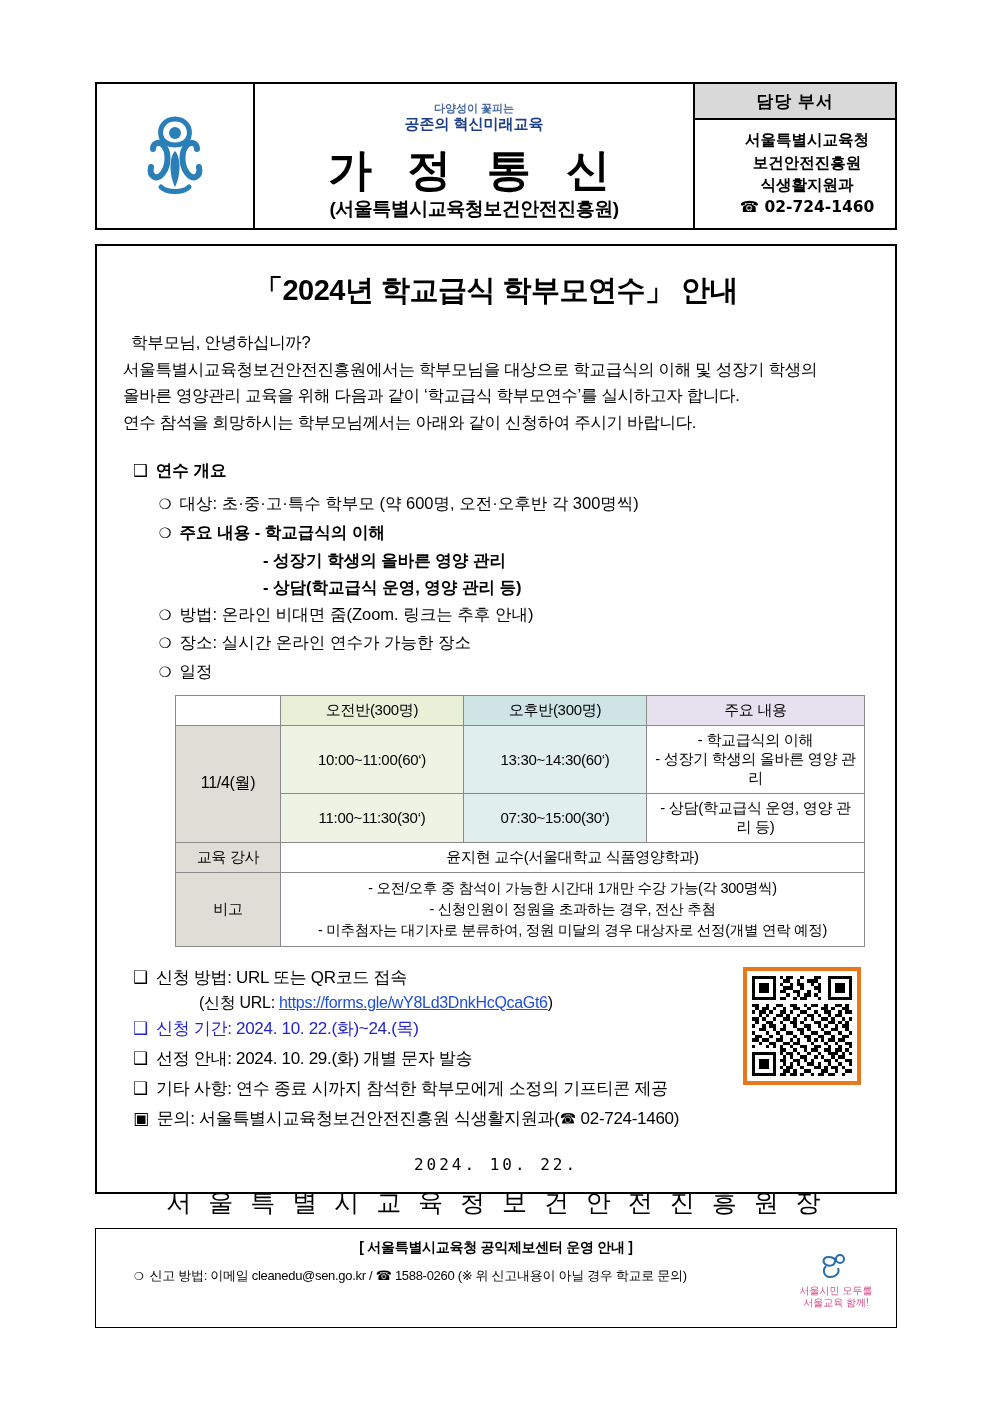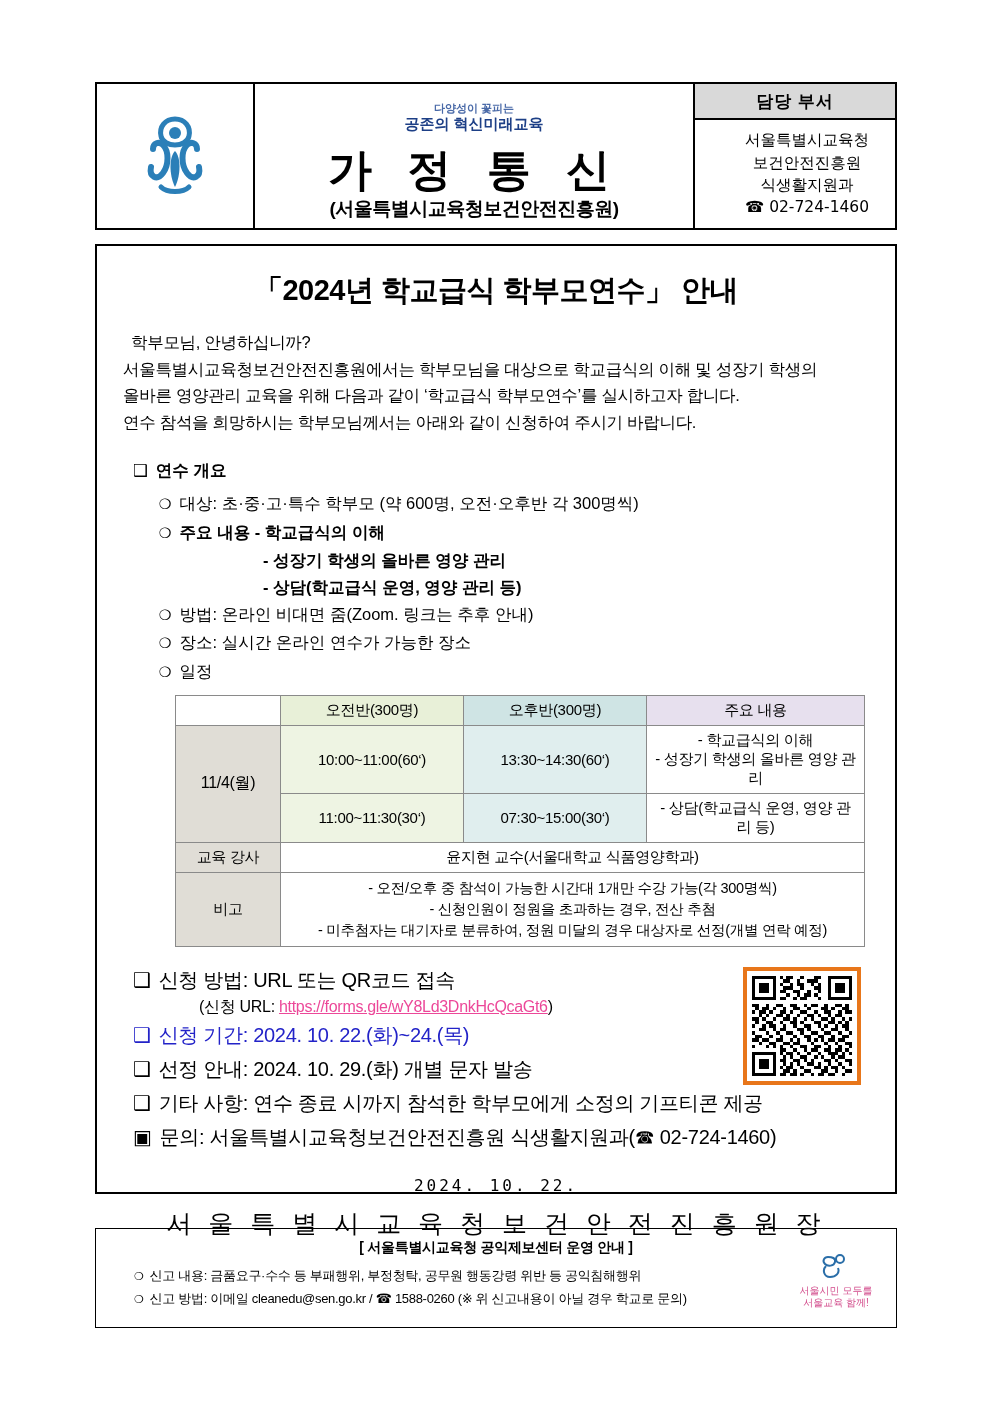--- a/index.html
+++ b/index.html
@@ -98,21 +98,21 @@
     font-weight: bold;
     letter-spacing: 1px;
   }
   .dept-body {
     flex: 1;
     display: flex;
     flex-direction: column;
     align-items: center;
     justify-content: center;
     font-size: 15.5px;
-    font-weight: normal;
+    font-weight: bold;
     line-height: 1.45;
     margin-left: 24px;
   }
 
   
   .main-box {
     position: absolute;
     left: 95px;
     top: 244px;
     width: 802px;
@@ -190,37 +190,37 @@
   .c-date { background: #e0ddd6; font-weight: bold; font-size: 16px; }
   .c-am { background: #eef4e3; }
   .c-pm { background: #e0eeee; }
   .c-left { text-align: left; padding-left: 10px; }
   .c-lbl { background: #e0ddd6; font-weight: bold; }
   .note-cell { text-align: left; padding: 4px 8px; line-height: 1.45; font-size: 14.5px;}
 
   
   .lower { margin-top: 16px; position: relative; }
   .lrow {
-    font-size: 20px;
+    font-size: 17px;
     padding-left: 10px;
     line-height: 1.7;
     letter-spacing: -0.3px;
   }
   .lrow .sq {
     font-family: "DejaVu Sans", sans-serif;
     margin-right: 8px;
   }
   .lrow.blue { color: #2323c8; }
   .url-line {
     font-size: 16px;
     padding-left: 76px;
     letter-spacing: -0.3px;
   }
   .url-line a {
-    color: #ec4899;
+    color: #1d4ed8;
   }
   .qr {
     position: absolute;
     right: 8px;
     top: 4px;
     width: 118px;
     height: 118px;
     border: 4px solid #e8761a;
     box-sizing: border-box;
     background: #fff;
@@ -658,23 +658,20 @@
       </div>
 
       <div class="date-line">2024. 10. 22.</div>
       <div class="signature">서 울 특 별 시 교 육 청 보 건 안 전 진 흥 원 장</div>
     </div>
   </div>
 
   <div class="footer-box">
     <div class="footer-title">[ 서울특별시교육청 공익제보센터 운영 안내 ]</div>
     <div class="footer-row">
-      <span class="ci">❍</span><span>신고 내용: 금품요구·수수 등 부패행위, 부정청탁, 공무원 행동강령 위반 등 공익침해행위</span>
-    </div>
-    <div class="footer-row">
       <span class="ci">❍</span><span>신고 방법: 이메일 cleanedu@sen.go.kr / ☎ 1588-0260 (※ 위 신고내용이 아닐 경우 학교로 문의)</span>
     </div>
     <div class="footer-logo">
       <div class="fl-mark">
         <svg viewBox="0 0 40 26" width="40" height="26" aria-hidden="true">
           <path d="M12 4 C8 4 6 8 9 11 C12 14 18 13 19 9 C20 5 16 4 12 4 Z" fill="none" stroke="#2a6ea8" stroke-width="2"></path>
           <circle cx="24" cy="6" r="4" fill="none" stroke="#2a6ea8" stroke-width="2"></circle>
           <path d="M10 13 C6 17 8 24 14 24 C20 24 24 20 22 15" fill="none" stroke="#2a6ea8" stroke-width="2"></path>
         </svg>
       </div>

